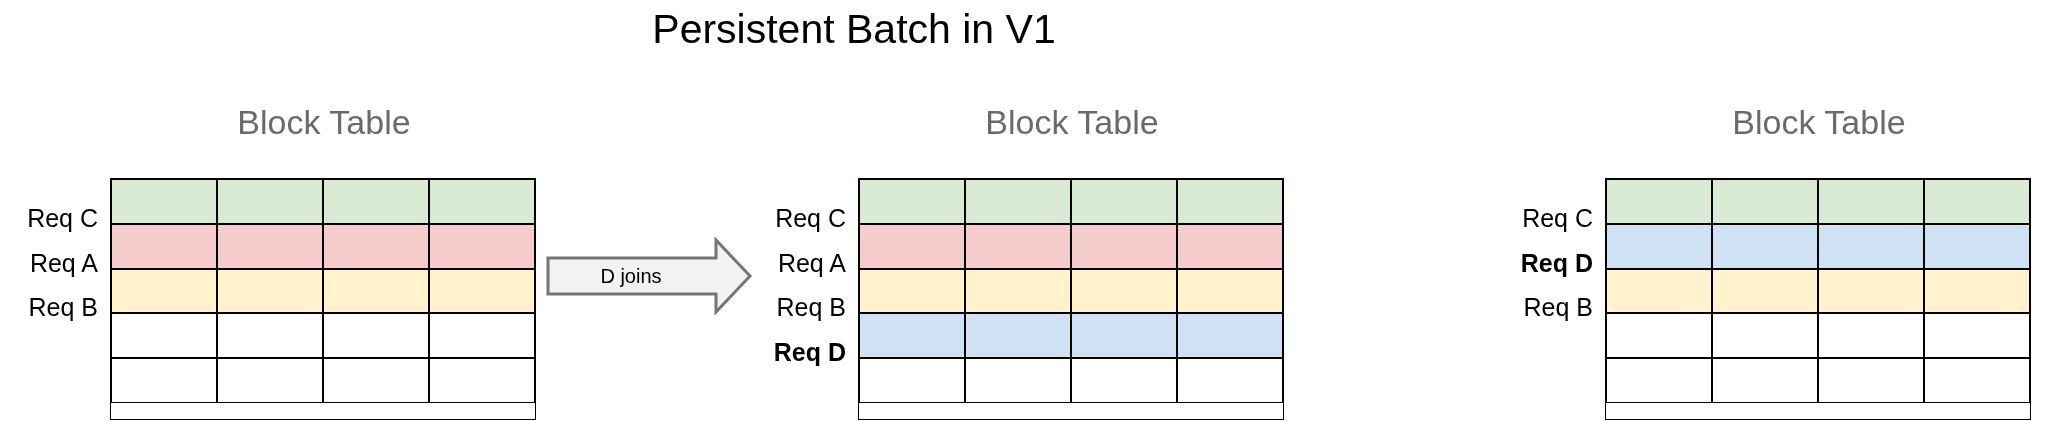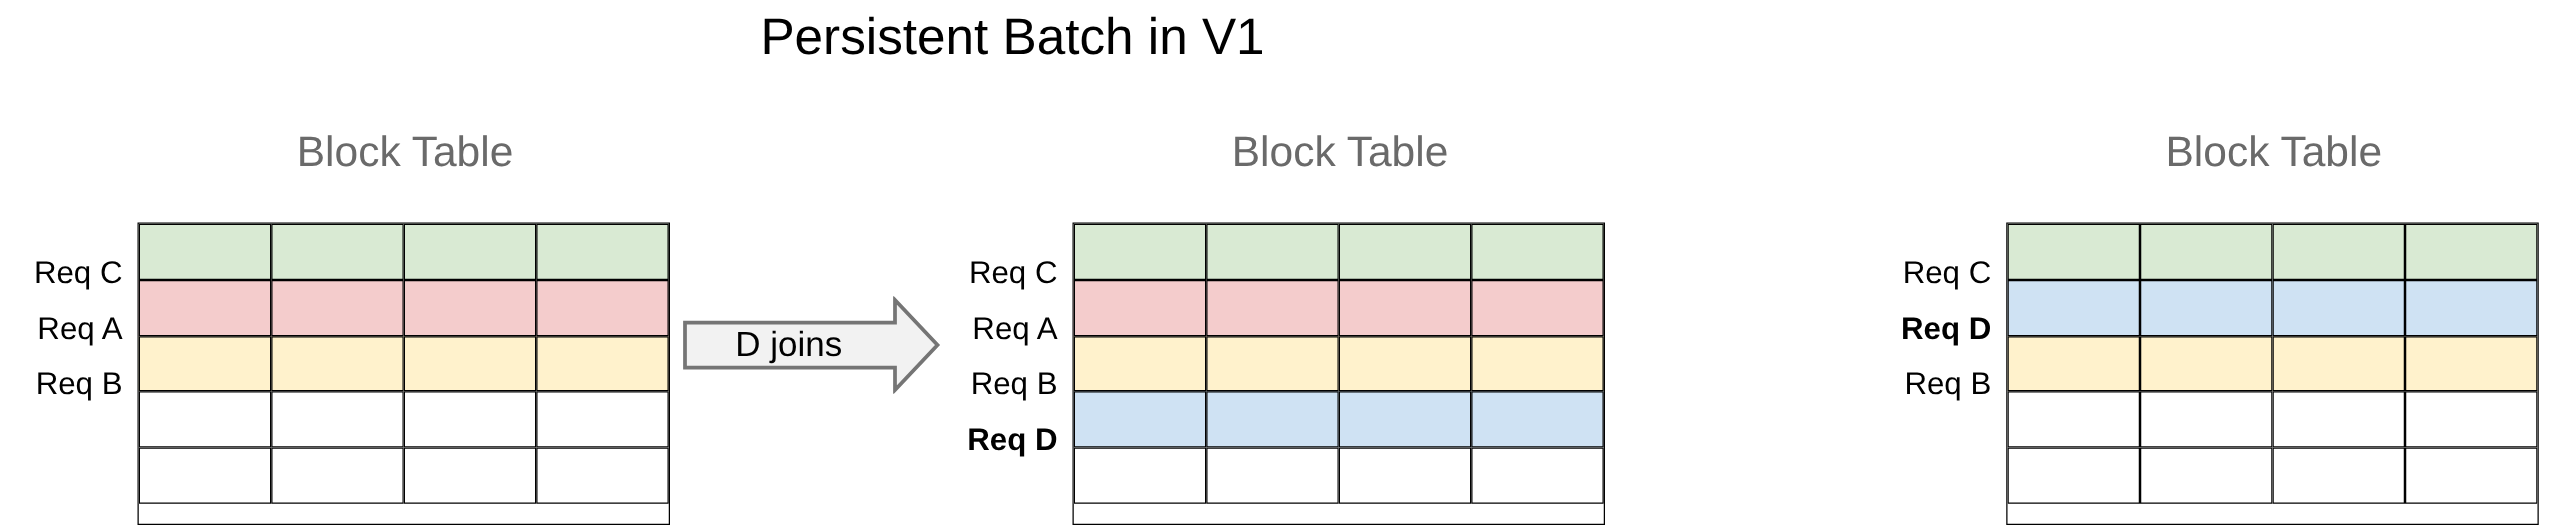--- a/index.html
+++ b/index.html
@@ -17,20 +17,21 @@
   }
   .diagram-title {
     position: absolute;
     top: 6px;
     left: 0;
     width: 1620px;
     text-align: center;
     font-size: 41px;
     color: #000000;
     white-space: nowrap;
+    padding-left: 44px;
   }
   .stage {
     position: absolute;
     top: 95px;
   }
   .stage-header {
     position: absolute;
     top: 8px;
     left: 100px;
     width: 428px;
@@ -78,21 +79,21 @@
   .arrow svg { position: absolute; top: 0; left: 0; }
   .arrow-label {
     position: absolute;
     left: 0;
     top: 21px;
     width: 170px;
     height: 36px;
     display: flex;
     align-items: center;
     justify-content: center;
-    font-size: 28px;
+    font-size: 20px;
     color: #000000;
     white-space: nowrap;
   }
   #arrow-1 { left: 546px; top: 237px; }
   #arrow-2 { left: 1291px; top: 236px; }
   #stage-1 { left: 10px; }
   #stage-2 { left: 758px; }
   #stage-3 { left: 1505px; }
 </style>
 </head>

